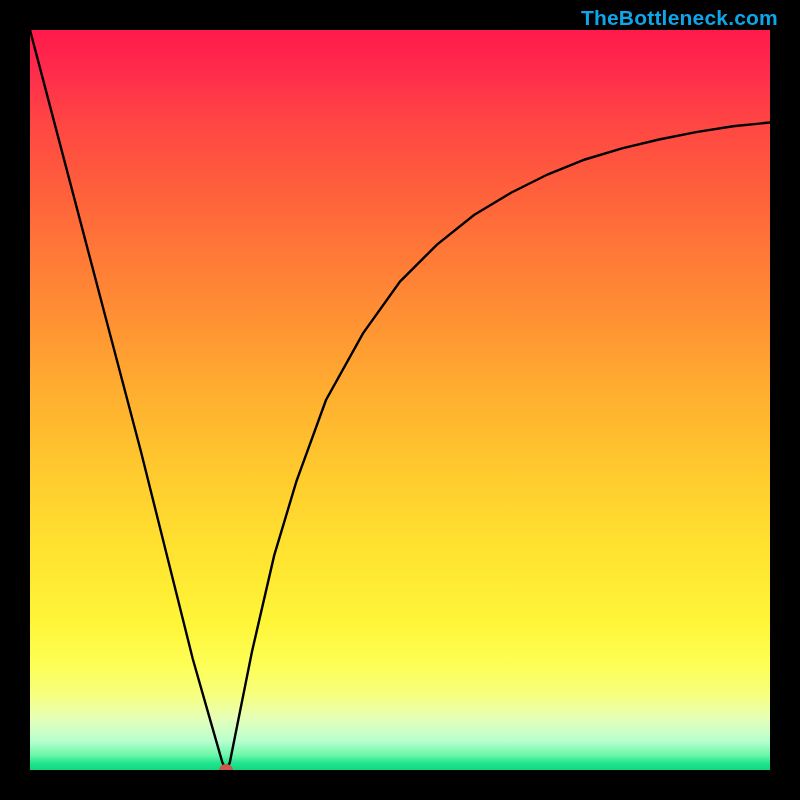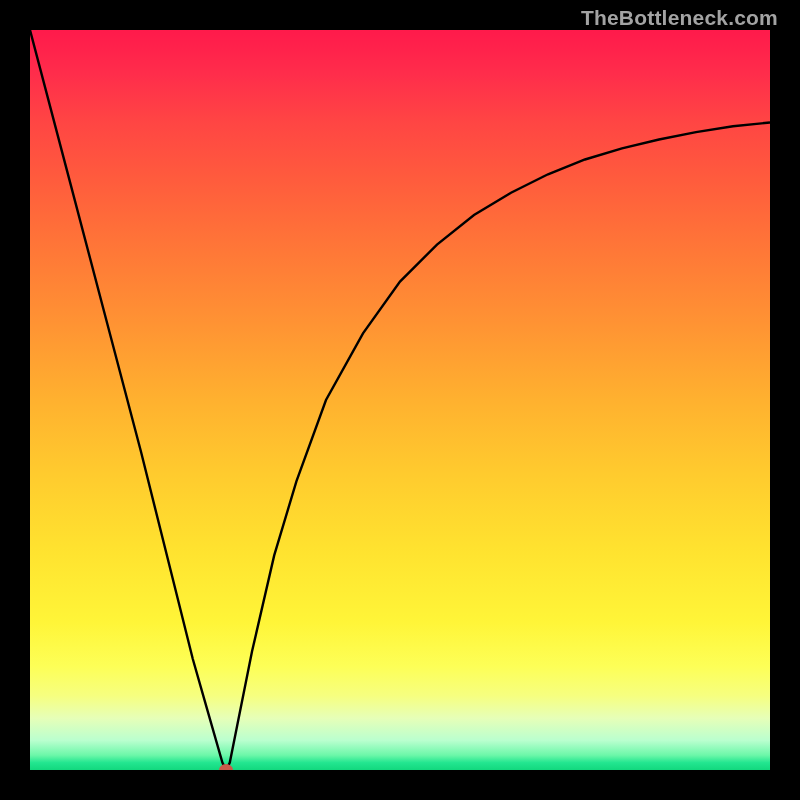--- a/index.html
+++ b/index.html
@@ -59,21 +59,21 @@
     height: 740px;
     overflow: visible;
   }
   .attribution {
     position: absolute;
     top: 6px;
     right: 22px;
     font-family: Arial, Helvetica, sans-serif;
     font-size: 21px;
     font-weight: 600;
-    color: #a3a3a3;
+    color: #0ea5e9;
     letter-spacing: 0.2px;
     user-select: none;
   }
   .marker {
     position: absolute;
     width: 14px;
     height: 12px;
     background: #cb5a4a;
     border-radius: 50%;
   }

